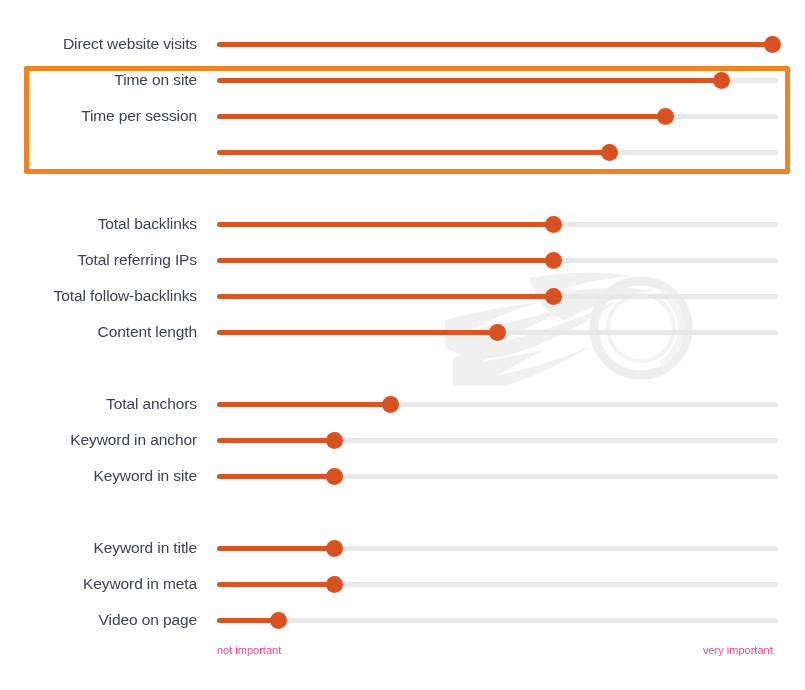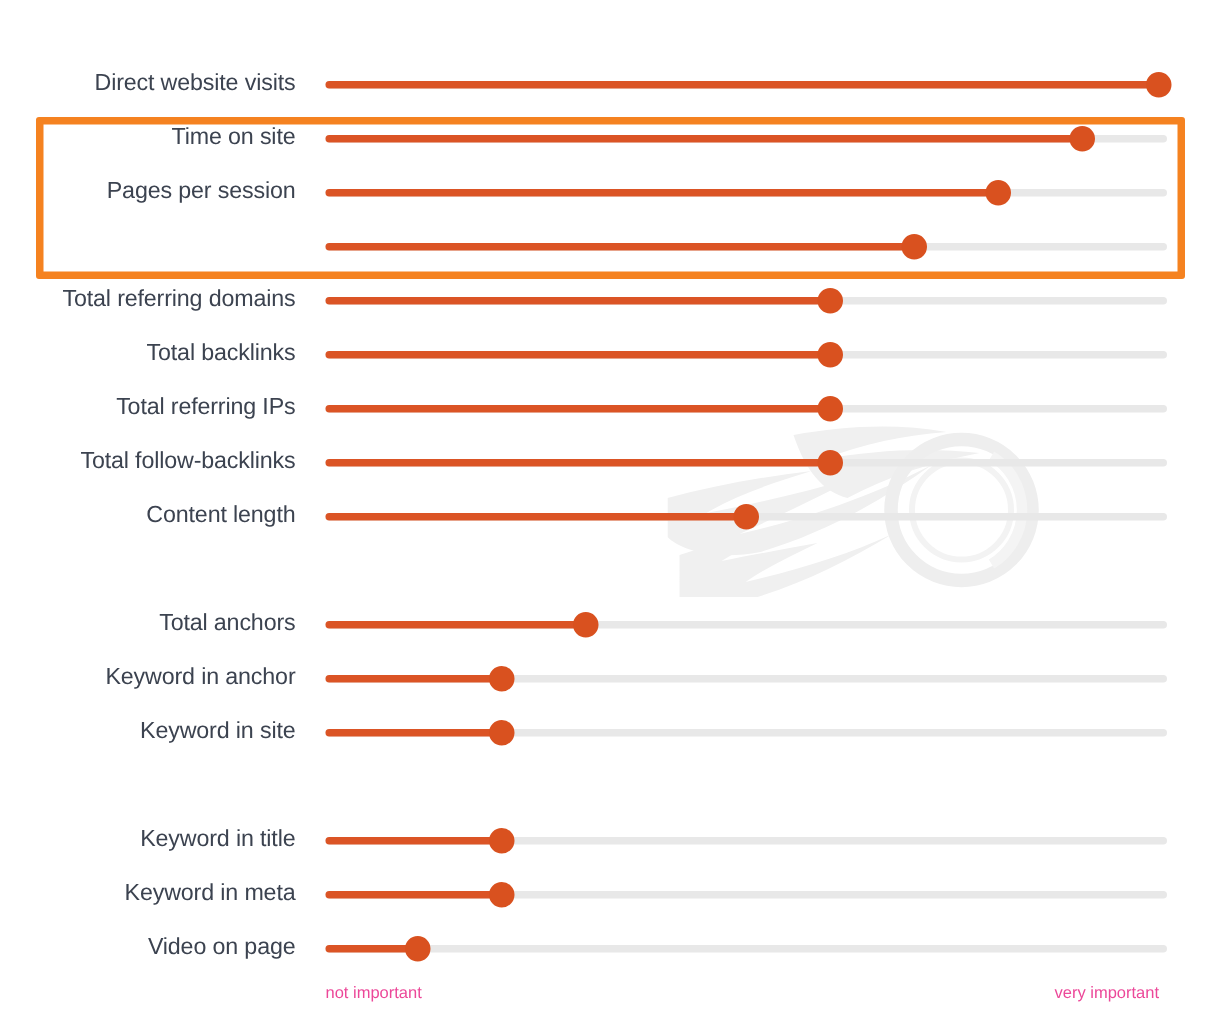--- a/index.html
+++ b/index.html
@@ -10,21 +10,21 @@
   body {
     width: 805px; height: 690px;
     position: relative;
     overflow: hidden;
     font-family: "Liberation Sans", sans-serif;
     -webkit-font-smoothing: antialiased;
   }
 
   #chart-root {
     position: absolute;
-    left: 0; top: 16px;
+    left: 0; top: 4px;
     width: 805px; height: 539px;
   }
 
   
   #watermark {
     position: absolute;
     left: 445px;
     top: 258px;
     width: 290px;
     height: 130px;
@@ -133,60 +133,54 @@
   </div>
 
   <div class="row" style="top:58px">
     <div class="row-label">Time on site</div>
     <div class="track"></div>
     <div class="fill" style="width:504.9px"></div>
     <div class="dot" style="left:721.9px"></div>
   </div>
 
   <div class="row" style="top:94px">
-    <div class="row-label">Pages per session</div>
+    <div class="row-label">Time per session</div>
     <div class="track"></div>
     <div class="fill" style="width:448.8px"></div>
     <div class="dot" style="left:665.8px"></div>
   </div>
 
   <div class="row" style="top:130px">
     <div class="track"></div>
     <div class="fill" style="width:392.7px"></div>
     <div class="dot" style="left:609.7px"></div>
   </div>
 
-  <div class="row" style="top:166px">
-    <div class="row-label">Total referring domains</div>
+
+  <div class="row" style="top:202px">
+    <div class="row-label">Total backlinks</div>
     <div class="track"></div>
     <div class="fill" style="width:336.6px"></div>
     <div class="dot" style="left:553.6px"></div>
   </div>
 
-  <div class="row" style="top:202px">
-    <div class="row-label">Total backlinks</div>
+  <div class="row" style="top:238px">
+    <div class="row-label">Total referring IPs</div>
     <div class="track"></div>
     <div class="fill" style="width:336.6px"></div>
     <div class="dot" style="left:553.6px"></div>
   </div>
 
-  <div class="row" style="top:238px">
-    <div class="row-label">Total referring IPs</div>
+  <div class="row" style="top:274px">
+    <div class="row-label">Total follow-backlinks</div>
     <div class="track"></div>
     <div class="fill" style="width:336.6px"></div>
     <div class="dot" style="left:553.6px"></div>
   </div>
 
-  <div class="row" style="top:274px">
-    <div class="row-label">Total follow-backlinks</div>
-    <div class="track"></div>
-    <div class="fill" style="width:336.6px"></div>
-    <div class="dot" style="left:553.6px"></div>
-  </div>
-
   <div class="row" style="top:310px">
     <div class="row-label">Content length</div>
     <div class="track"></div>
     <div class="fill" style="width:280.5px"></div>
     <div class="dot" style="left:497.5px"></div>
   </div>
 
 
   <div class="row" style="top:418px">
     <div class="row-label">Keyword in anchor</div>

